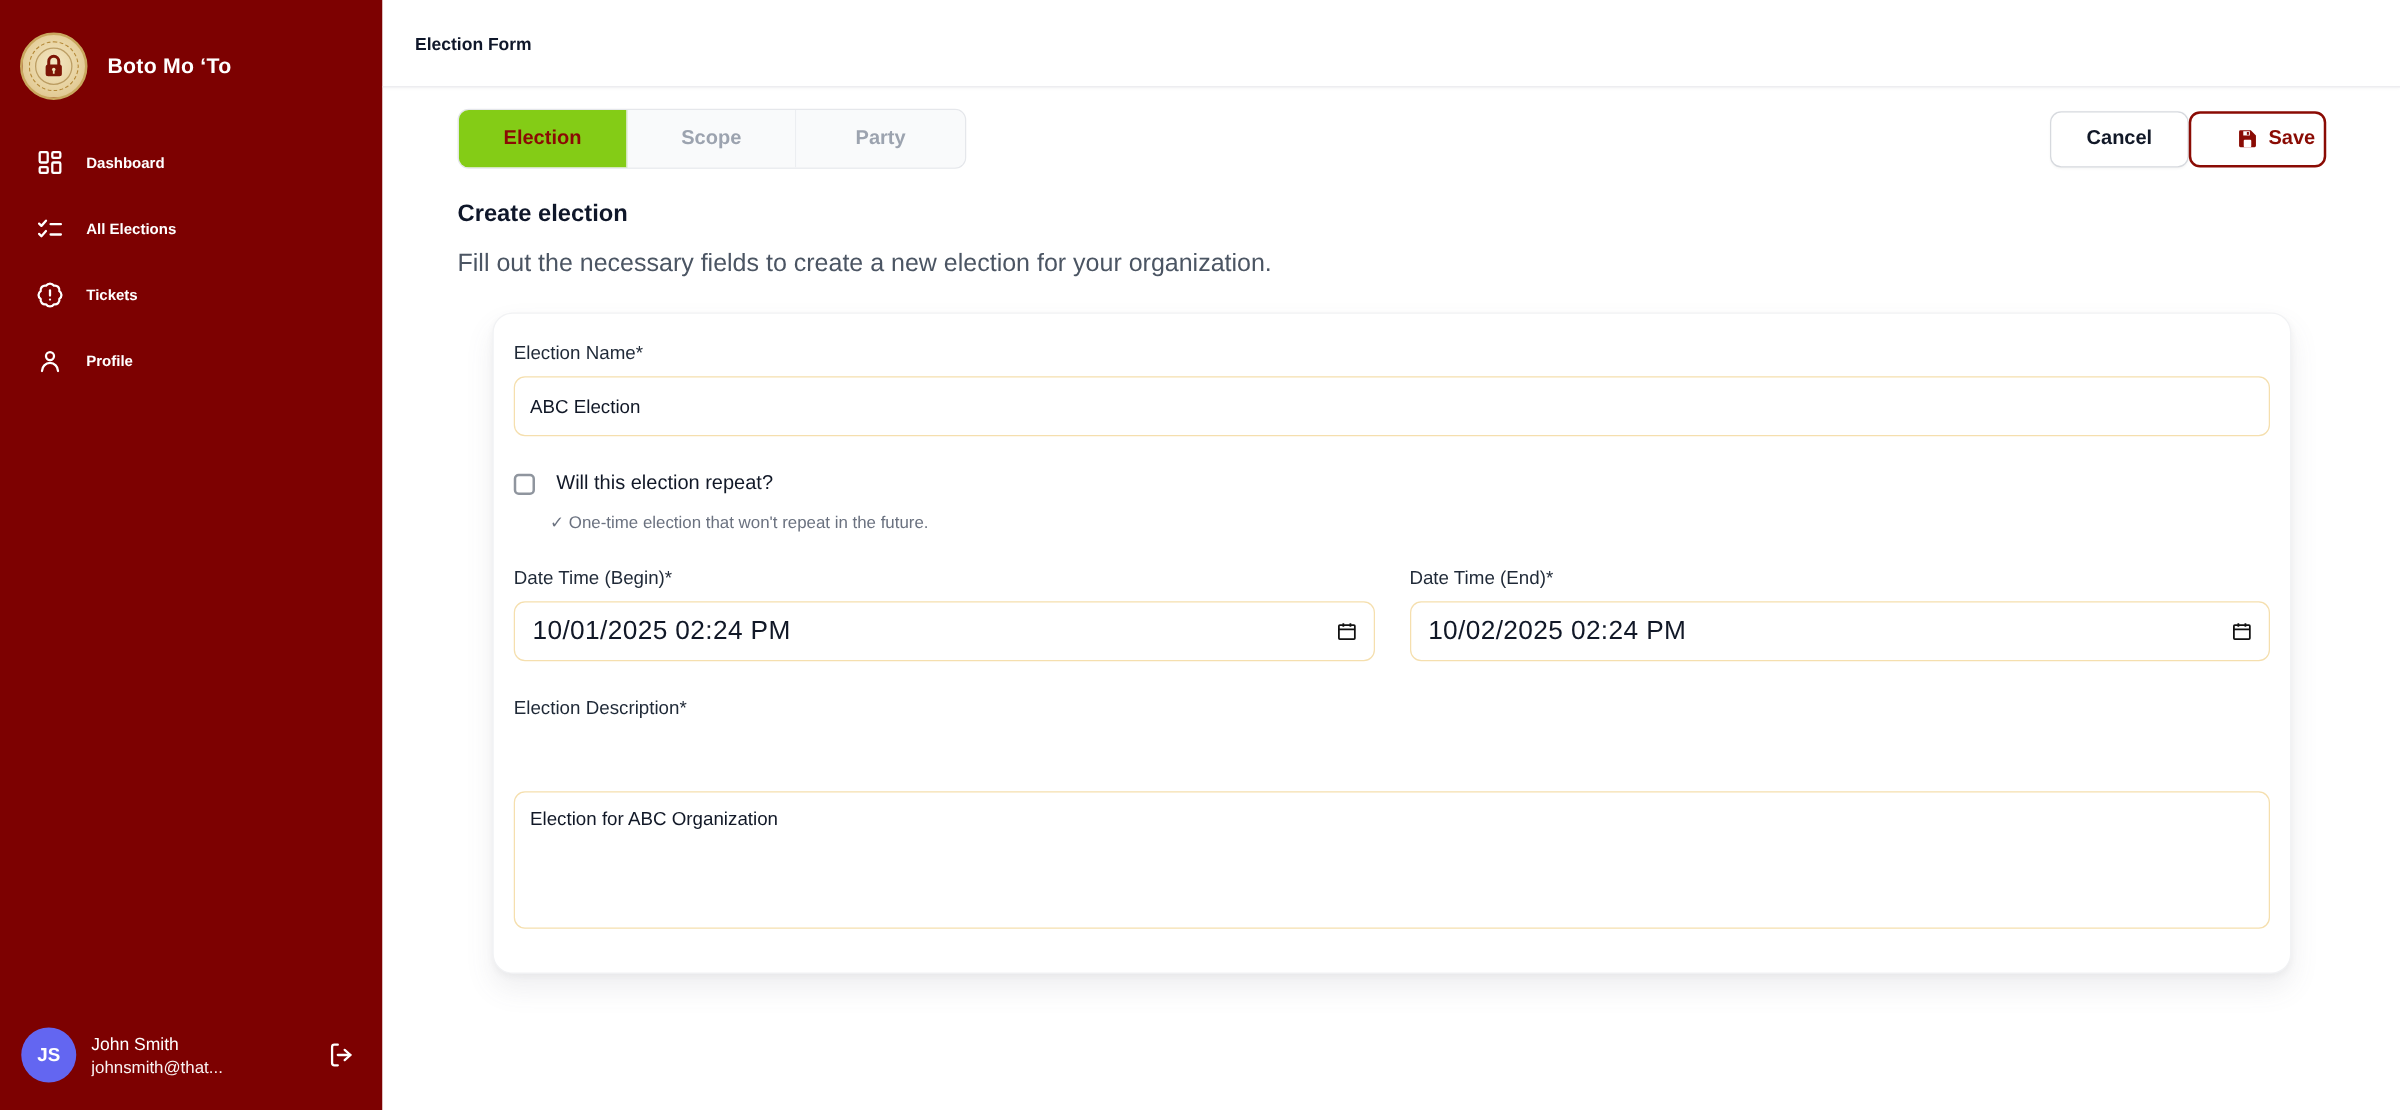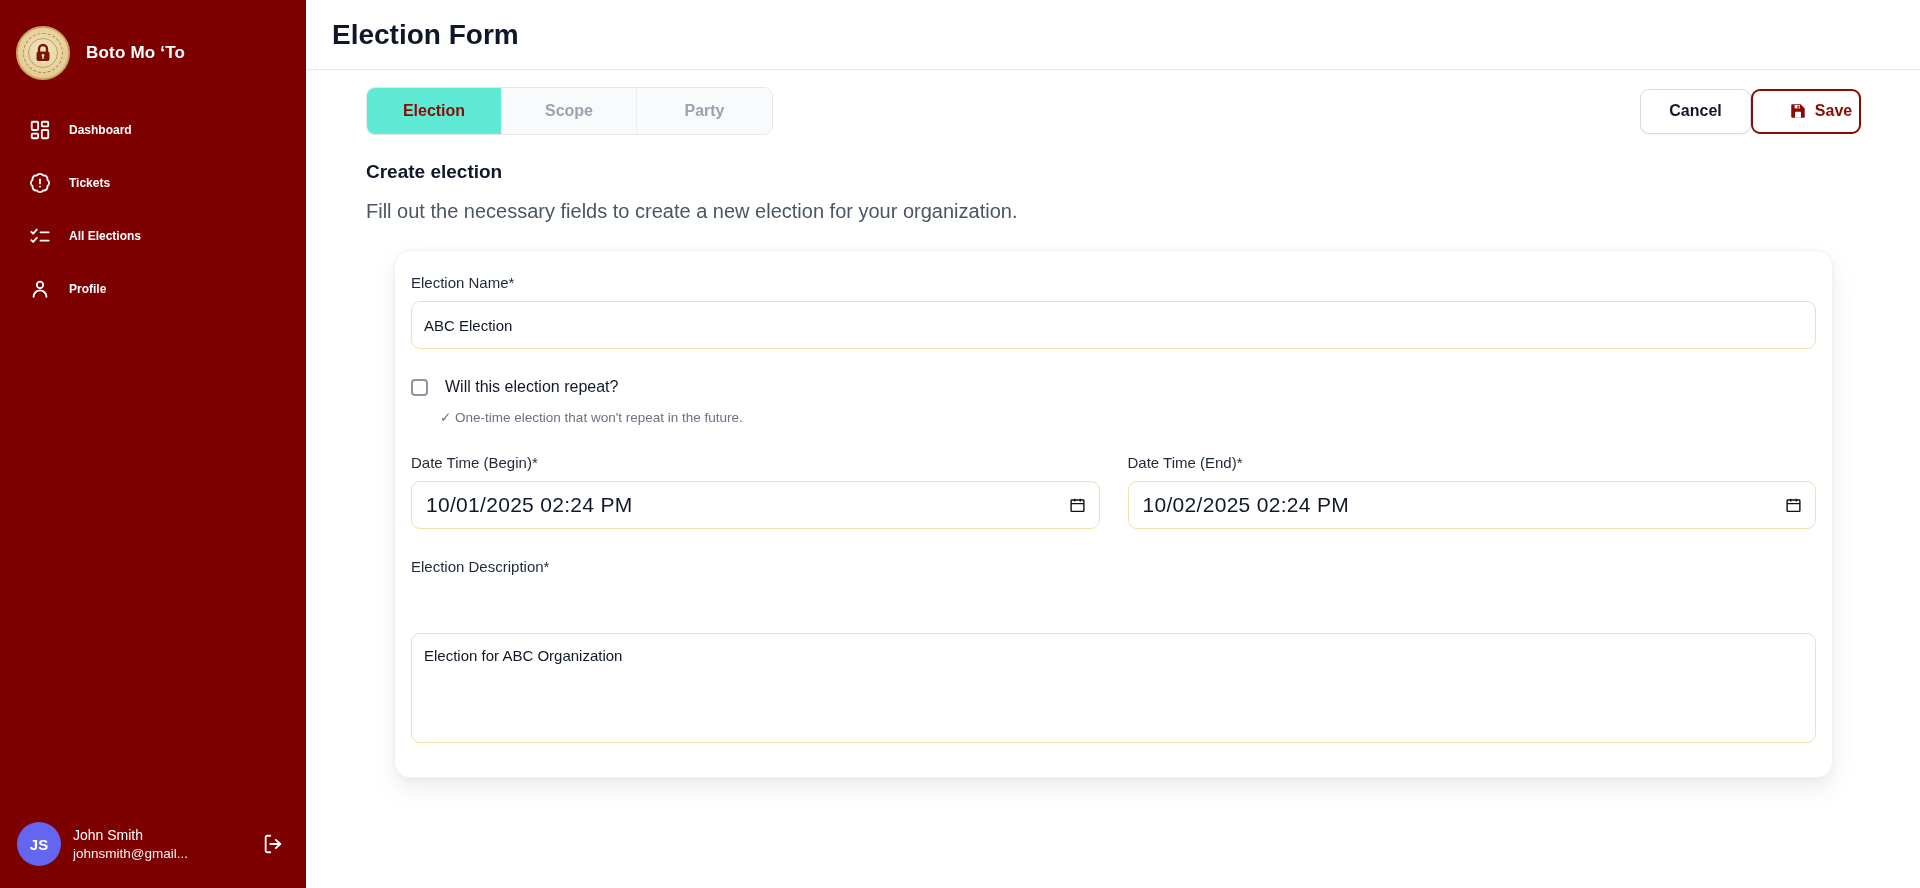--- a/index.html
+++ b/index.html
@@ -24,29 +24,29 @@
   .avatar { width:44px; height:44px; border-radius:50%; background:#6366f1; color:#fff; font-weight:700; font-size:15px; display:flex; align-items:center; justify-content:center; flex-shrink:0; }
   .user-meta { display:flex; flex-direction:column; gap:3px; overflow:hidden; }
   .user-name { font-size:14px; font-weight:400; }
   .user-email { font-size:13.5px; opacity:.95; white-space:nowrap; }
   .logout { margin-left:auto; cursor:pointer; display:flex; }
   .logout svg { width:22px; height:22px; stroke:#fff; fill:none; stroke-width:2; stroke-linecap:round; stroke-linejoin:round; }
 
   
   .main { flex:1; display:flex; flex-direction:column; background:#fff; }
   .page-header { height:70px; min-height:70px; display:flex; align-items:center; padding:0 26px; border-bottom:1px solid #e8e8ec; box-shadow:0 1px 2px rgba(0,0,0,.03); }
-  .page-title { font-size:28px; font-weight:700; color:#0f172a; }
+  .page-title { font-size:14px; font-weight:700; color:#0f172a; }
 
   .content { padding:17px 59px 0 60px; flex:1; overflow:hidden; }
 
   .toolbar { display:flex; align-items:center; justify-content:space-between; }
   .tabs { display:flex; border:1px solid #e5e7eb; border-radius:9px; overflow:hidden; background:#f9fafb; }
   .tab { width:135px; height:46px; display:flex; align-items:center; justify-content:center; font-size:16px; font-weight:700; color:#9ca3af; background:#f9fafb; border-right:1px solid #eceef1; cursor:pointer; }
   .tab:last-child { border-right:none; }
-  .tab.active { background:#5eead4; color:#8a0b04; }
+  .tab.active { background:#84cc16; color:#8a0b04; }
 
   .actions { display:flex; }
   .btn { height:45px; border-radius:9px; font-family:inherit; font-size:16px; font-weight:700; cursor:pointer; display:flex; align-items:center; justify-content:center; }
   .btn-cancel { width:111px; background:#fff; border:1px solid #d6d9de; color:#111827; box-shadow:0 1px 2px rgba(0,0,0,.04); }
   .btn-save { width:110px; background:#fff; border:2px solid #8a0b04; color:#8a0b04; gap:8px;padding-left:29px; }
   .btn-save svg { width:18px; height:18px; }
 
   .section-title { font-size:19px; font-weight:700; color:#0f172a; margin-top:26px; }
   .section-sub { font-size:20px; color:#4b5563; margin-top:17px; }
 
@@ -97,49 +97,49 @@
         <svg viewBox="0 0 24 24">
           <rect x="3" y="3" width="7" height="9" rx="1"></rect>
             <rect x="14" y="3" width="7" height="5" rx="1"></rect>
           <rect x="14" y="12" width="7" height="9" rx="1"></rect>
             <rect x="3" y="16" width="7" height="5" rx="1"></rect>
         </svg>
         <span class="nav-label">Dashboard</span>
       </div>
       <div class="nav-item">
         <svg viewBox="0 0 24 24">
-          <path d="M3.85 8.62a4 4 0 0 1 4.78-4.77 4 4 0 0 1 6.74 0 4 4 0 0 1 4.78 4.78 4 4 0 0 1 0 6.74 4 4 0 0 1-4.77 4.78 4 4 0 0 1-6.75 0 4 4 0 0 1-4.78-4.77 4 4 0 0 1 0-6.76Z"></path>
-          <line x1="12" y1="8" x2="12" y2="12.5"></line>
-            <line x1="12" y1="16" x2="12.01" y2="16"></line>
-        </svg>
-        <span class="nav-label">Tickets</span>
-      </div>
-      <div class="nav-item">
-        <svg viewBox="0 0 24 24">
           <path d="m2.5 7.5 2 2 4-4.5"></path>
             <path d="m2.5 16.5 2 2 4-4.5"></path>
             <path d="M12.5 8h9"></path>
             <path d="M12.5 17h9"></path>
         </svg>
         <span class="nav-label">All Elections</span>
       </div>
       <div class="nav-item">
         <svg viewBox="0 0 24 24">
+          <path d="M3.85 8.62a4 4 0 0 1 4.78-4.77 4 4 0 0 1 6.74 0 4 4 0 0 1 4.78 4.78 4 4 0 0 1 0 6.74 4 4 0 0 1-4.77 4.78 4 4 0 0 1-6.75 0 4 4 0 0 1-4.78-4.77 4 4 0 0 1 0-6.76Z"></path>
+          <line x1="12" y1="8" x2="12" y2="12.5"></line>
+            <line x1="12" y1="16" x2="12.01" y2="16"></line>
+        </svg>
+        <span class="nav-label">Tickets</span>
+      </div>
+      <div class="nav-item">
+        <svg viewBox="0 0 24 24">
           <circle cx="12" cy="7.5" r="3.5"></circle>
             <path d="M19 20.5a7 7 0 0 0-14 0"></path>
         </svg>
         <span class="nav-label">Profile</span>
       </div>
     </nav>
 
     <div class="user-row">
       <div class="avatar">JS</div>
       <div class="user-meta">
         <span class="user-name">John Smith</span>
-        <span class="user-email">johnsmith@gmail...</span>
+        <span class="user-email">johnsmith@that...</span>
       </div>
       <div class="logout">
         <svg viewBox="0 0 24 24">
           <path d="M9 21H6a2 2 0 0 1-2-2V5a2 2 0 0 1 2-2h3"></path>
           <polyline points="15 16.5 20 12 15 7.5"></polyline>
             <line x1="20" y1="12" x2="9" y2="12"></line>
         </svg>
       </div>
     </div>
   </aside>

